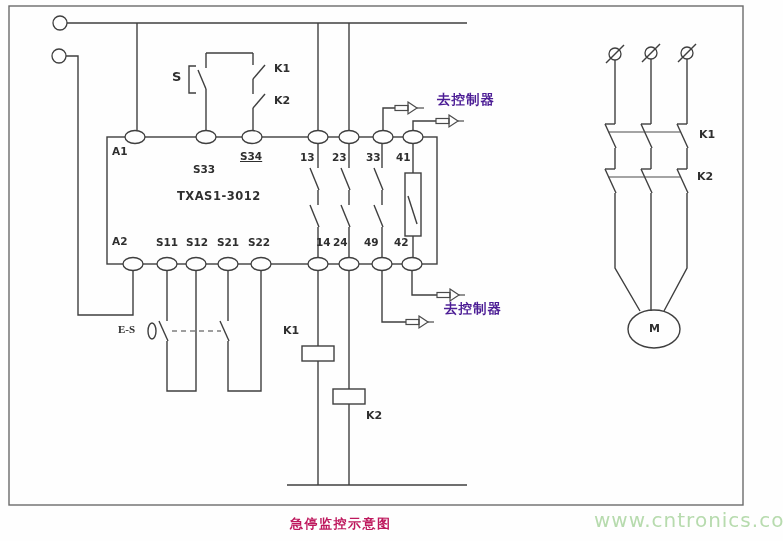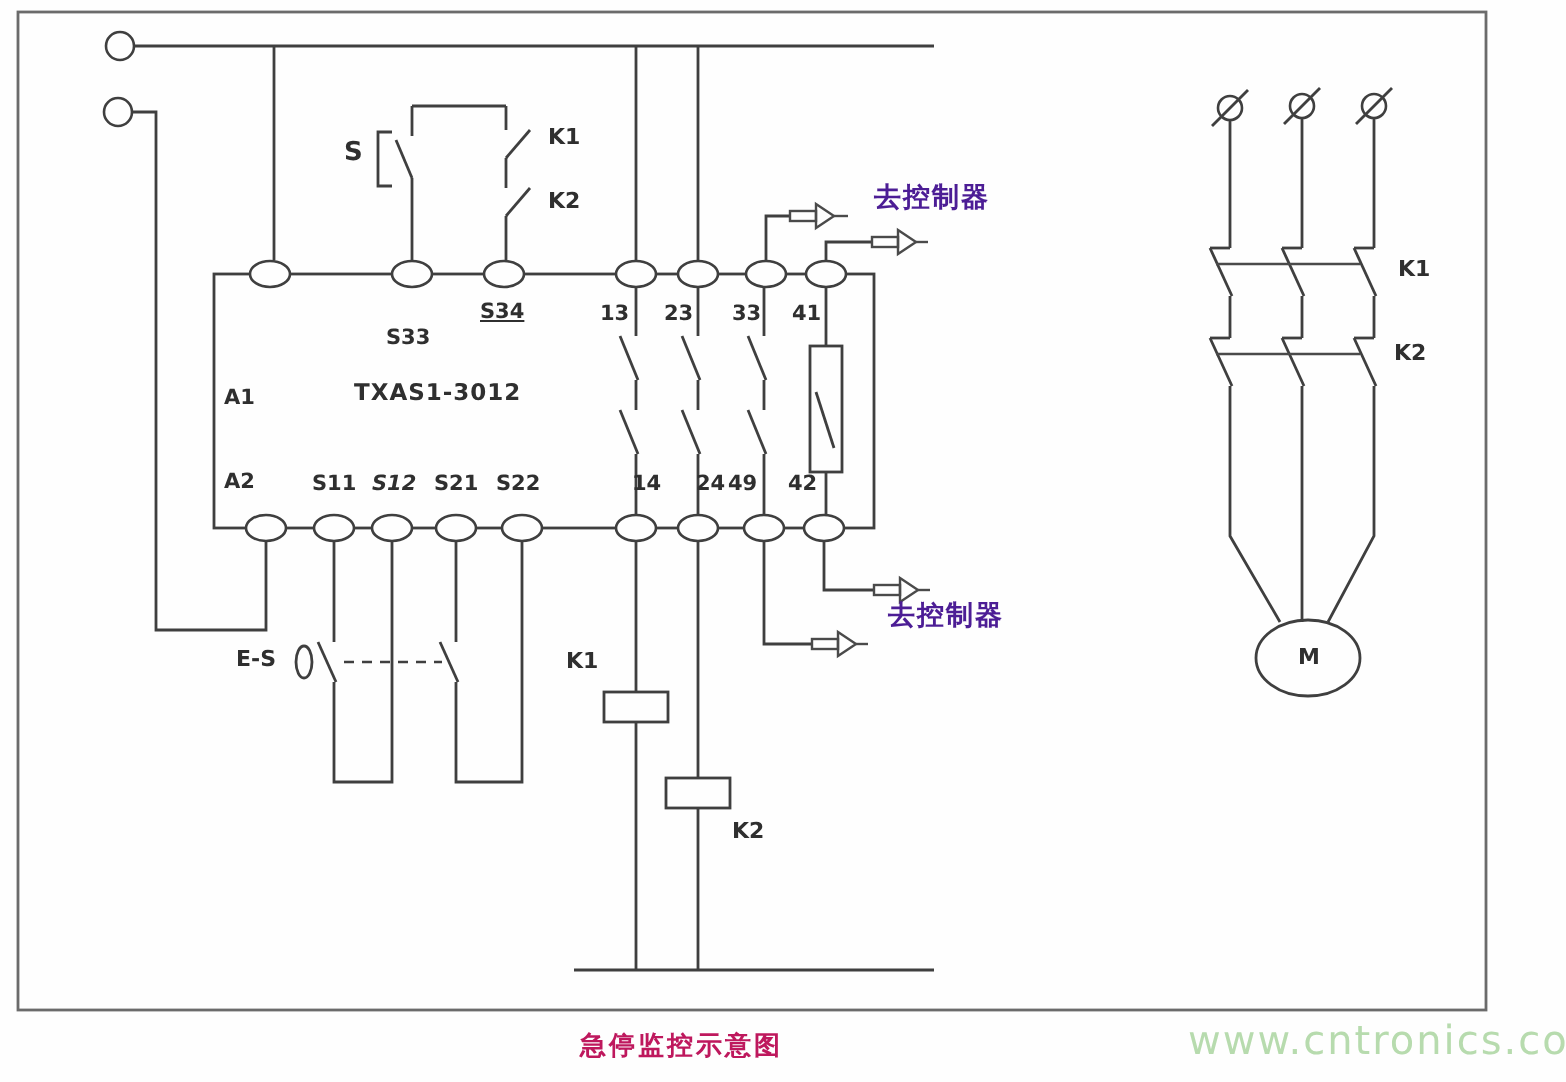--- a/index.html
+++ b/index.html
@@ -198,44 +198,44 @@
       <path class="wire-thin" d="M608,177 H680"></path>
     </g>
     <g>
       <path class="wire" d="M615,193 V268 L640,311"></path>
       <path class="wire" d="M651,193 V311"></path>
       <path class="wire" d="M687,193 V268 L664,311"></path>
     </g>
     <ellipse class="wire" cx="654" cy="329" rx="26" ry="19"></ellipse>
   </svg>
 
-  <div class="lbl" style="left:112px;top:146px;margin-top:48px;">A1</div>
+  <div class="lbl" style="left:112px;top:146px;">A1</div>
   <div class="lbl" style="left:193px;top:151px;margin-top:13px;">S33</div>
   <div class="lbl" style="left:240px;top:151px;text-decoration:underline;">S34</div>
   <div class="lbl" style="left:300px;top:152px;">13</div>
   <div class="lbl" style="left:332px;top:152px;">23</div>
   <div class="lbl" style="left:366px;top:152px;">33</div>
   <div class="lbl" style="left:396px;top:152px;">41</div>
 
   <div class="lbl lbl-model" style="left:177px;top:191px;">TXAS1-3012</div>
 
   <div class="lbl" style="left:112px;top:236px;">A2</div>
   <div class="lbl" style="left:156px;top:237px;">S11</div>
-  <div class="lbl" style="left:186px;top:237px;font-style:italic;">S12</div>
+  <div class="lbl" style="left:186px;top:237px;">S12</div>
   <div class="lbl" style="left:217px;top:237px;">S21</div>
   <div class="lbl" style="left:248px;top:237px;">S22</div>
   <div class="lbl" style="left:300px;top:237px;margin-left:16px;">14</div>
-  <div class="lbl" style="left:348px;top:237px;">24</div>
+  <div class="lbl" style="left:333px;top:237px;">24</div>
   <div class="lbl" style="left:364px;top:237px;">49</div>
   <div class="lbl" style="left:394px;top:237px;">42</div>
 
   <div class="lbl lbl-s" style="left:172px;top:70px;">S</div>
   <div class="lbl lbl-md" style="left:274px;top:63px;">K1</div>
   <div class="lbl lbl-md" style="left:274px;top:95px;">K2</div>
-  <div class="lbl lbl-md" style="left:118px;top:324px;">E-S</div>
+  <div class="lbl lbl-md" style="left:118px;top:324px;font-family:Liberation Serif, serif;">E-S</div>
   <div class="lbl lbl-md" style="left:283px;top:325px;">K1</div>
   <div class="lbl lbl-md" style="left:366px;top:410px;">K2</div>
   <div class="lbl lbl-cn" style="left:437px;top:93px;">去控制器</div>
   <div class="lbl lbl-cn" style="left:444px;top:302px;">去控制器</div>
   <div class="lbl lbl-md" style="left:699px;top:129px;">K1</div>
   <div class="lbl lbl-md" style="left:697px;top:171px;">K2</div>
   <div class="lbl lbl-md" style="left:649px;top:323px;">M</div>
 
   <div class="lbl lbl-title" style="left:290px;top:517px;">急停监控示意图</div>
   <div class="lbl lbl-watermark" style="left:594px;top:510px;">www.cntronics.com</div>

